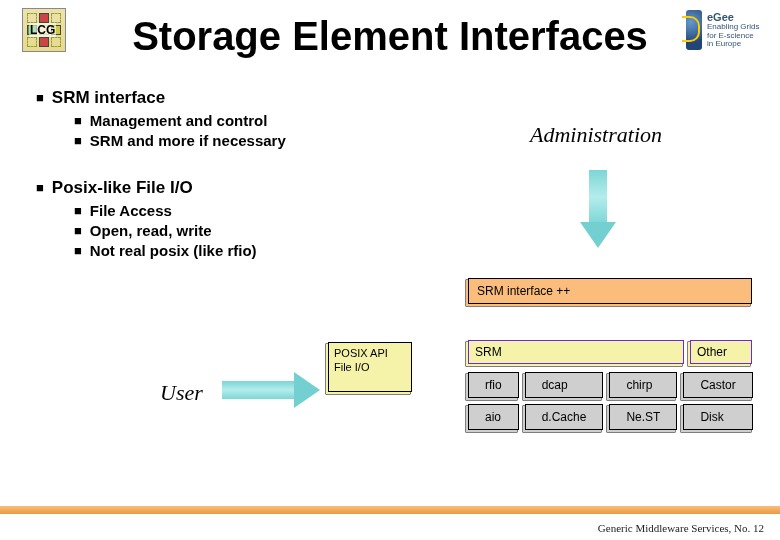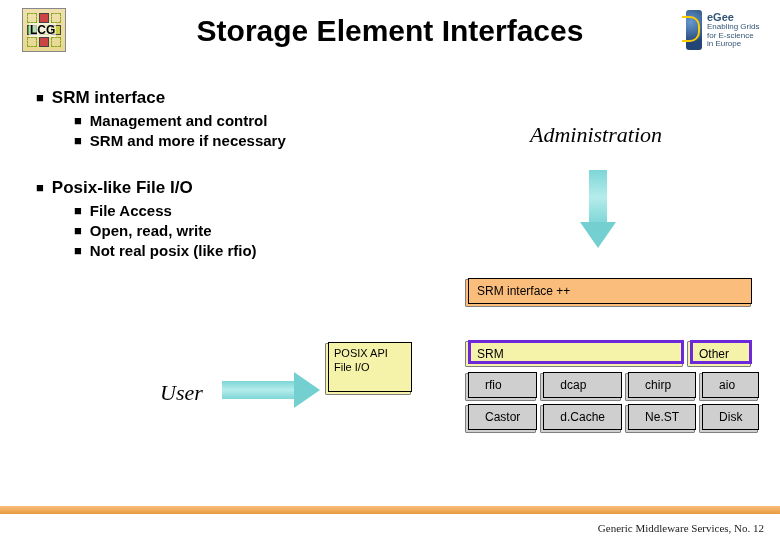--- a/index.html
+++ b/index.html
@@ -22,21 +22,21 @@
   .lcg-grid {
     position:absolute; inset:4px;
     display:grid; grid-template-columns:repeat(3,1fr); grid-template-rows:repeat(3,1fr);
     gap:2px;
   }
   .lcg-grid div { border:1px dashed #8a2; }
   .lcg-grid .sq { border:1px solid #444; background:#c44; }
   .lcg-grid .sq.g { background:#4a4; } .lcg-grid .sq.y { background:#cc4; }
   .lcg-text { position:absolute; left:6px; top:14px; font: bold 12px Arial; color:#000; background:rgba(255,255,255,0.6); padding:0 1px;}
   .title {
-    text-align:center; font-size:30px; font-weight:bold;
+    text-align:center; font-size:40px; font-weight:bold;
     padding-top:14px;
   }
   .egee {
     position:absolute; right:18px; top:8px;
     width:108px; height:44px;
     display:flex; align-items:center; gap:5px;padding-left:32px;
   }
   .egee-logo {
     width:40px; height:40px;
     background: radial-gradient(circle at 30% 30%, #69c, #247 70%);
@@ -100,21 +100,21 @@
     background:#f5f2aa; border:1px solid #000;
     font:11px/1.25 Arial; padding:4px 5px;
     box-shadow: -2px 2px 0 #f5f2aa, -2px 2px 0 0.5px #000;
   }
 
   .yellow-row {
     position:absolute; left:468px; top:260px; width:284px; height:24px;
     display:flex;
   }
   .yellow-row .cell {
-    background:#f5f2aa; border:3px solid #6d28d9; font:12px Arial; padding:4px 6px;
+    background:#f5f2aa; border:1px solid #6d28d9; font:12px Arial; padding:4px 6px;
     box-shadow: -2px 2px 0 #f5f2aa, -2px 2px 0 0.5px #000;
   }
   .yellow-row .srm { width:216px; margin-right:6px; }
   .yellow-row .other { flex:1; }
 
   .grid-cells {
     position:absolute; left:468px; top:292px; width:284px;
     display:grid; grid-template-columns: repeat(4, 1fr); grid-auto-rows:26px;
     gap:6px 6px;
   }
@@ -182,22 +182,22 @@
 
   <div class="yellow-row">
     <div class="cell srm">SRM</div>
     <div class="cell other">Other</div>
   </div>
 
   <div class="grid-cells">
     <div class="gcell">rfio</div>
     <div class="gcell">dcap</div>
     <div class="gcell">chirp</div>
+    <div class="gcell">Castor</div>
     <div class="gcell">aio</div>
-    <div class="gcell">Castor</div>
     <div class="gcell">d.Cache</div>
     <div class="gcell">Ne.ST</div>
     <div class="gcell">Disk</div>
   </div>
 
   <div class="user-label">User</div>
   <div class="arrow-right">
     <div class="shaft"></div>
       <div class="head"></div>
   </div>

